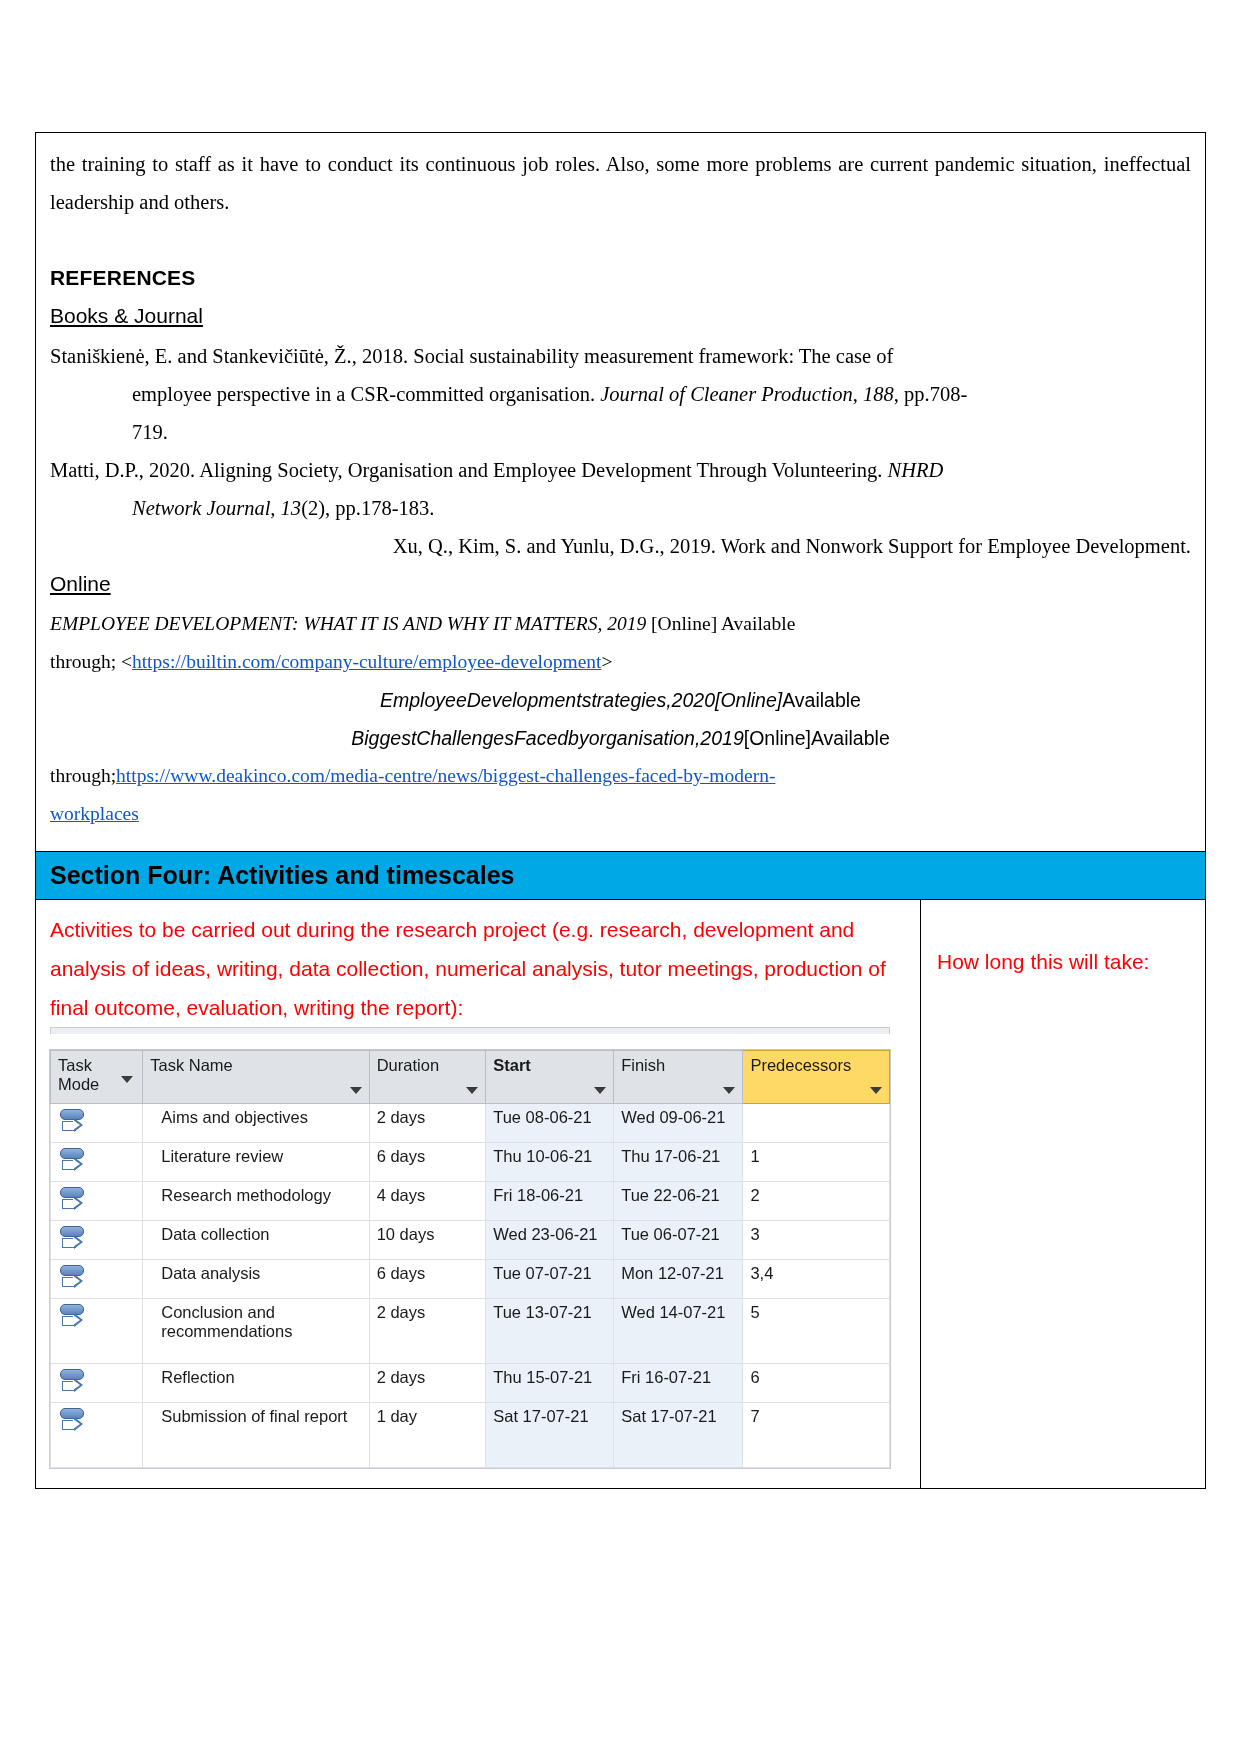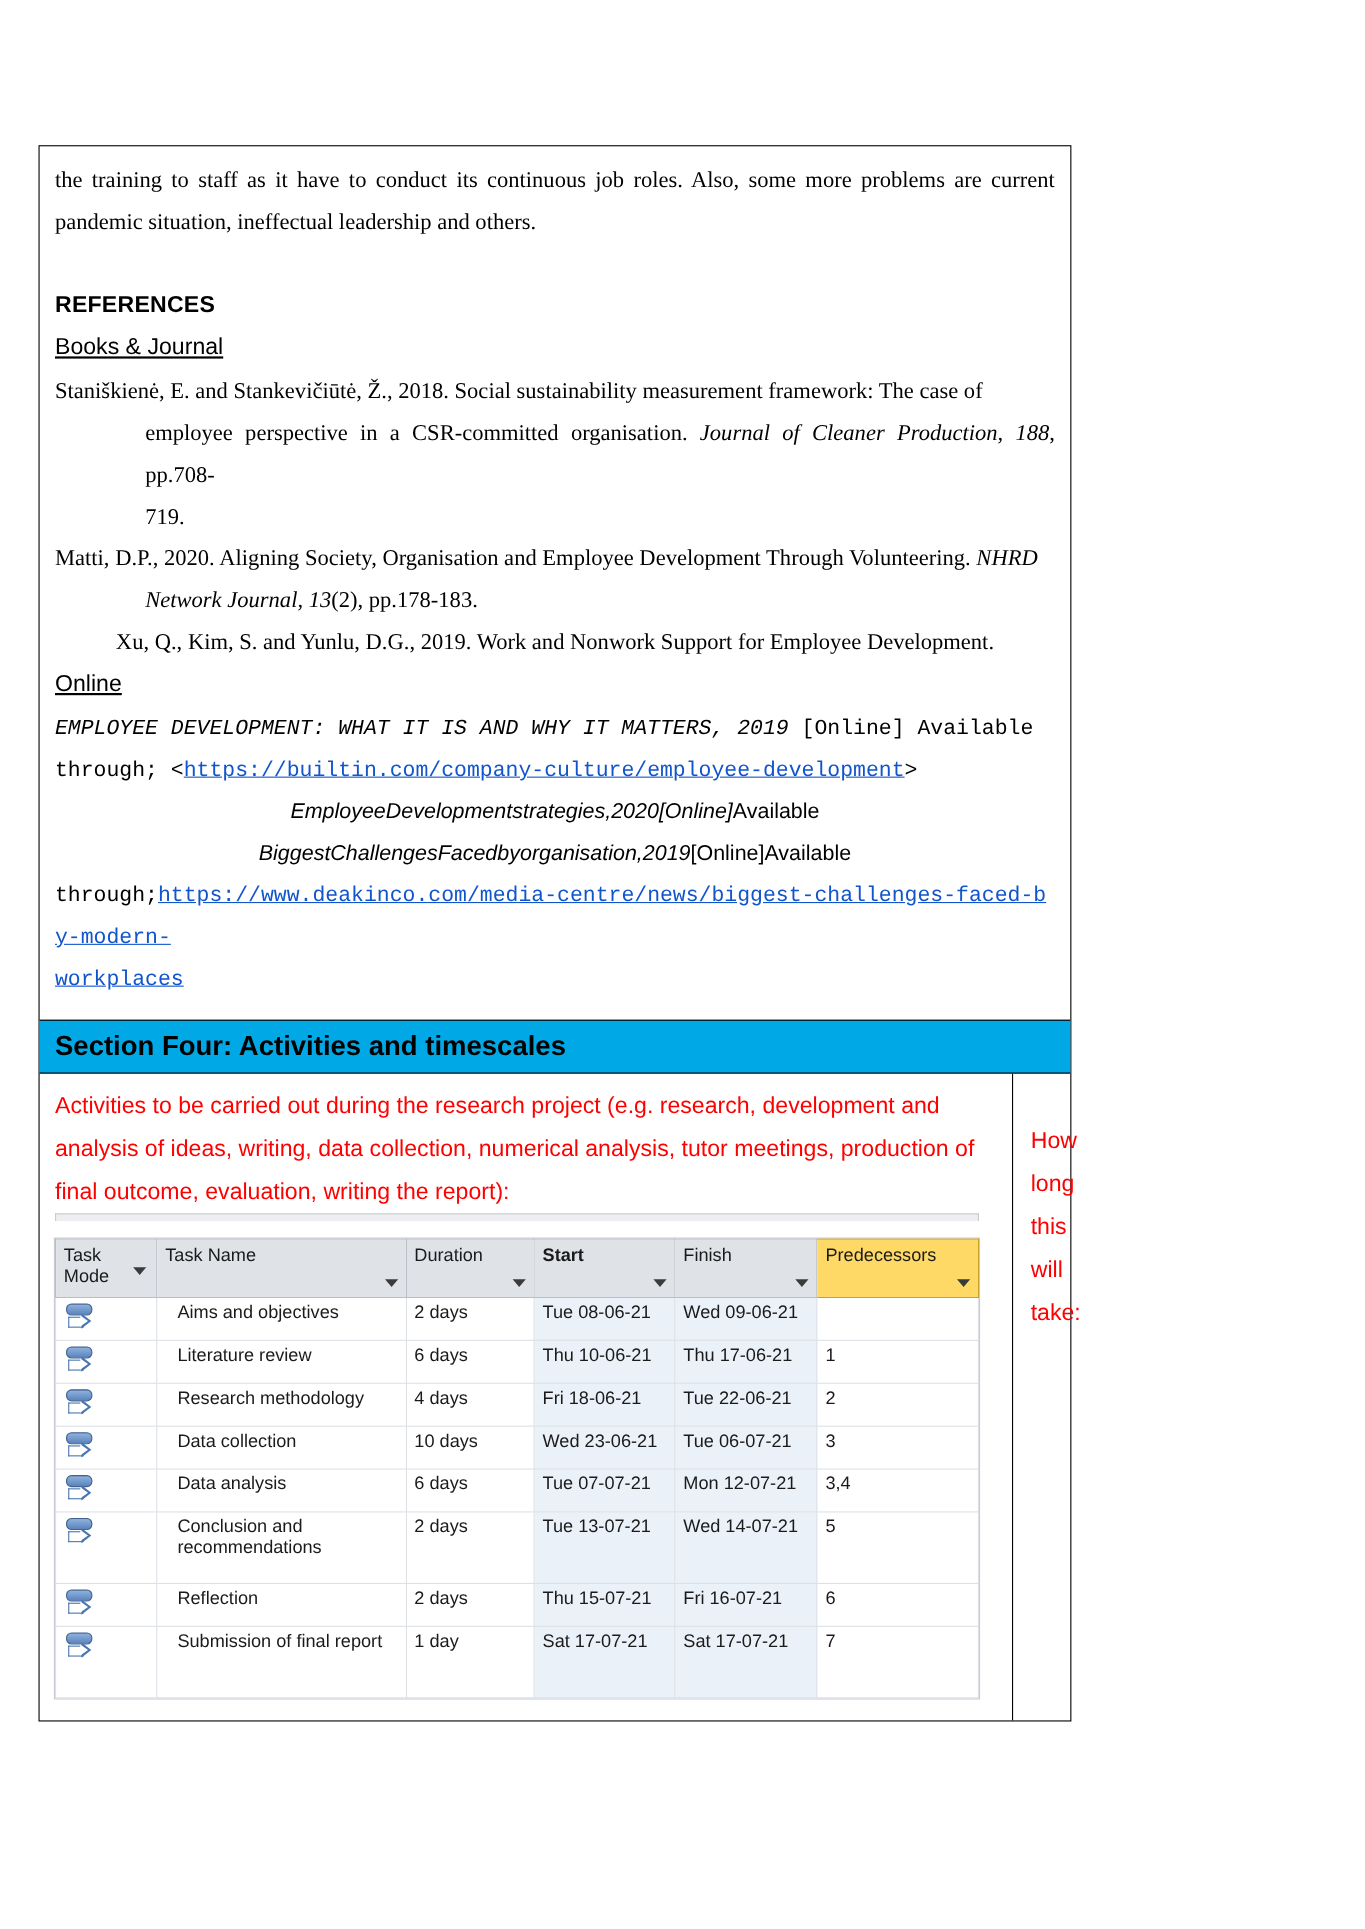--- a/index.html
+++ b/index.html
@@ -21,21 +21,21 @@
     left: 0; top: 0;
     width: 1241px;
     height: 1754px;
   }
 
   
   .doc-table {
     position: absolute;
     left: 35px;
     top: 132px;
-    width: 939px;
+    width: 1171px;
     border: 1.5px solid #000;
     box-sizing: border-box;
     background: #fff;
   }
 
   .cell-body {
     padding: 12px 14px 18px 14px;
   }
 
   
@@ -74,21 +74,21 @@
     font-size: 21px;
     margin: 0;
     line-height: 38px;
     text-decoration: underline;
     display: inline-block;
   }
   .subhead-wrap { line-height: 38px; }
 
   
   p.sans-j {
-    font-family: Liberation Mono, monospace;
+    font-family: Liberation Serif, serif;
     font-size: 19.5px;
     line-height: 38px;
     margin: 0;
     text-align: justify;
     text-justify: inter-word;
   }
   p.sans-j.lastline { text-align-last: left; }
   .lnk {
     color: #1155CC;
     text-decoration: underline;
@@ -289,21 +289,21 @@
       </p>
       <p class="ser" style="padding-left:82px;">719.</p>
 
       <p class="ser">
         <span>Matti, D.P., 2020. Aligning Society, Organisation and Employee Development Through Volunteering. </span><span class="it">NHRD</span>
       </p>
       <p class="ser" style="padding-left:82px;">
         <span class="it">Network Journal, 13</span><span>(2), pp.178-183.</span>
       </p>
 
-      <p class="ser" style="text-align:center;">Xu, Q., Kim, S. and Yunlu, D.G., 2019. Work and Nonwork Support for Employee Development.</p>
+      <p class="ser" style="text-align:right;">Xu, Q., Kim, S. and Yunlu, D.G., 2019. Work and Nonwork Support for Employee Development.</p>
 
       <div class="subhead-wrap">
         <span class="subhead">Online</span>
       </div>
 
       <p class="sans-j">
         <span class="it">EMPLOYEE DEVELOPMENT: WHAT IT IS AND WHY IT MATTERS, 2019</span>
         <span>[Online]</span>
         <span>Available</span>
       </p>

